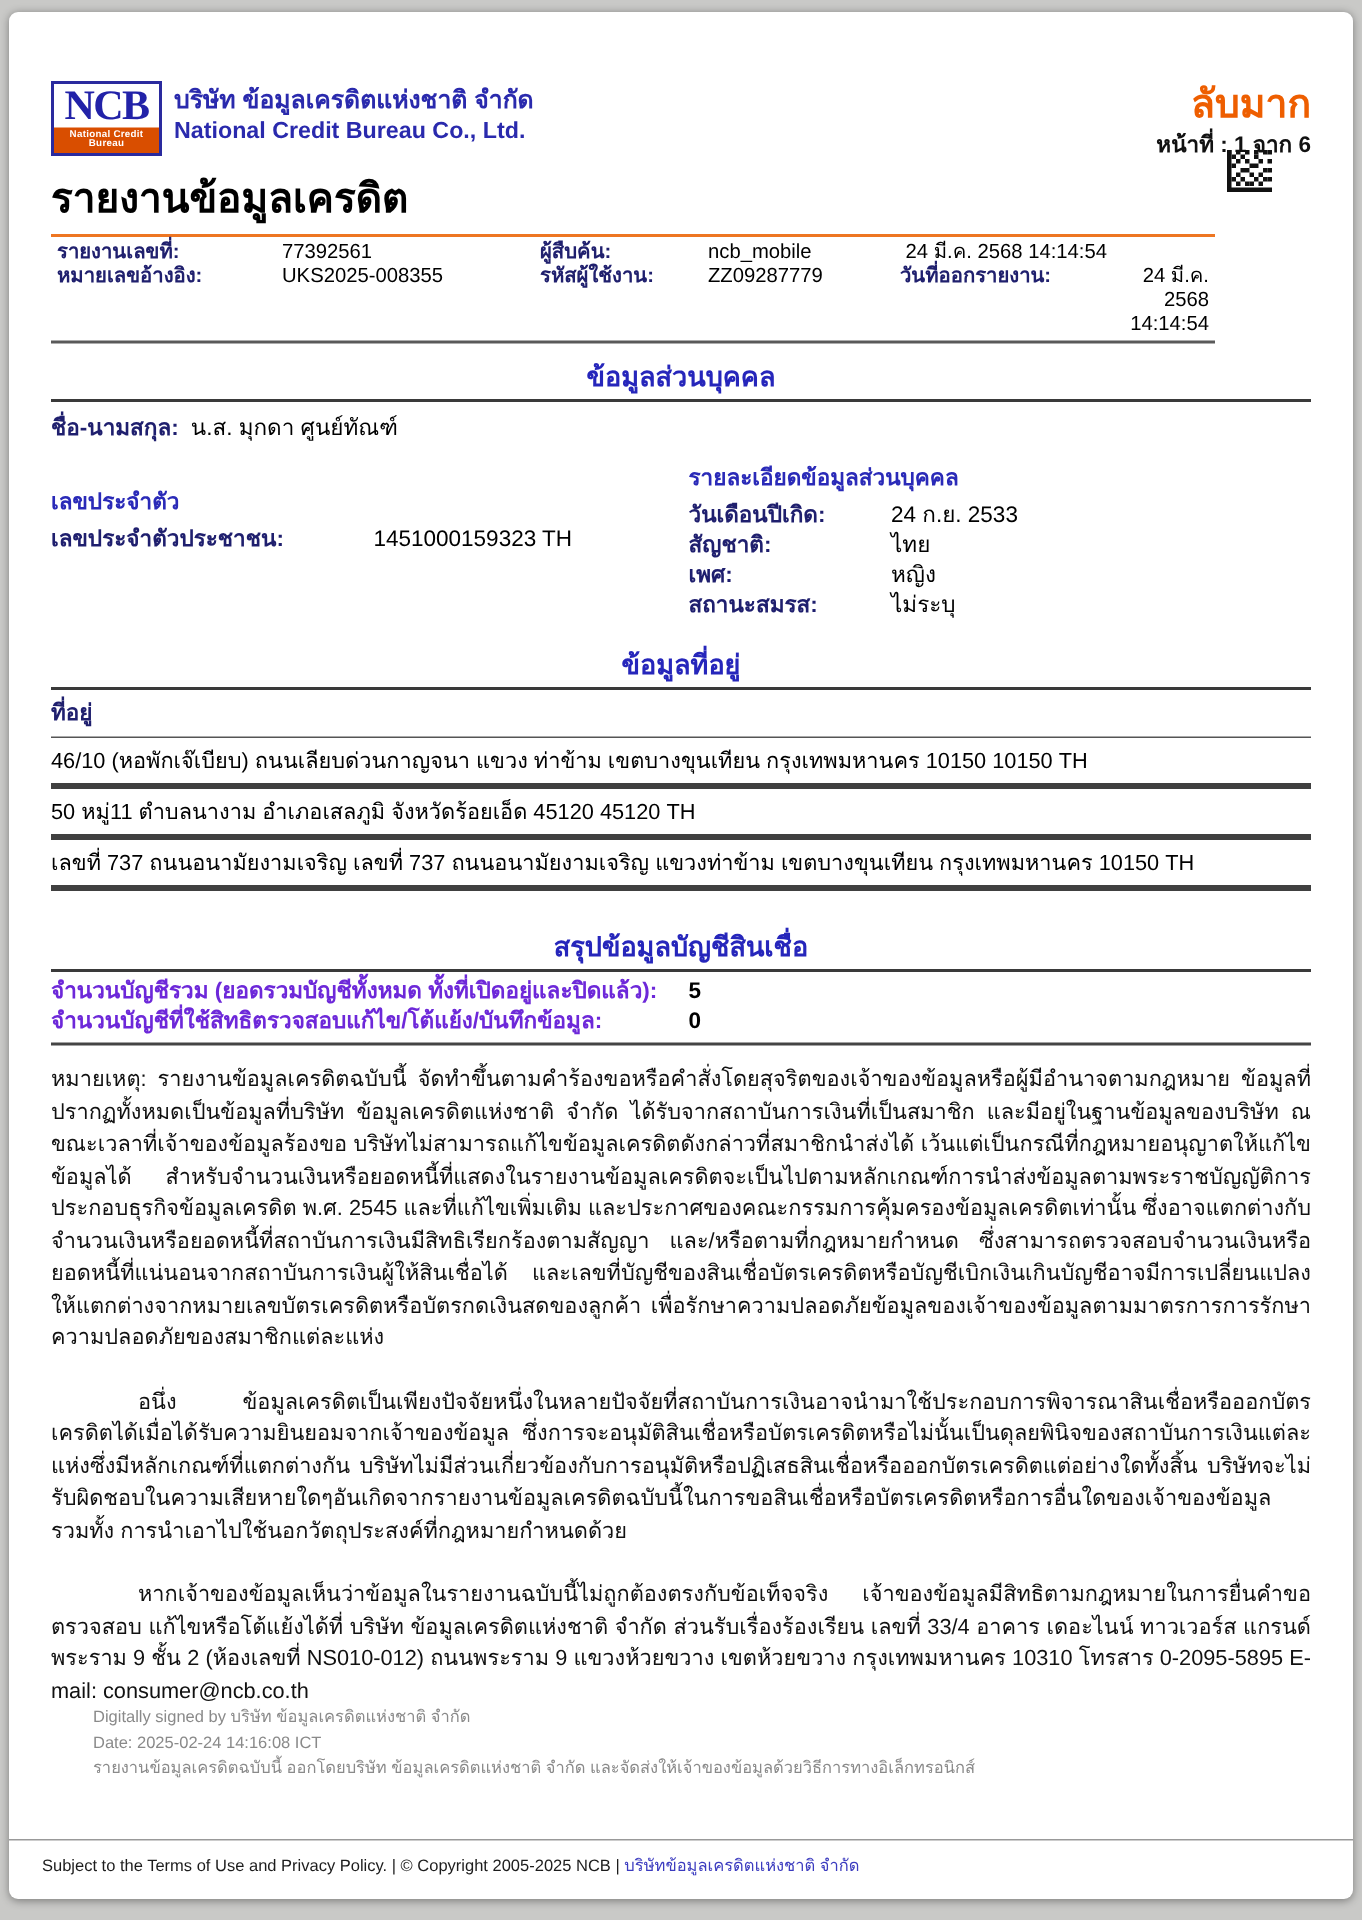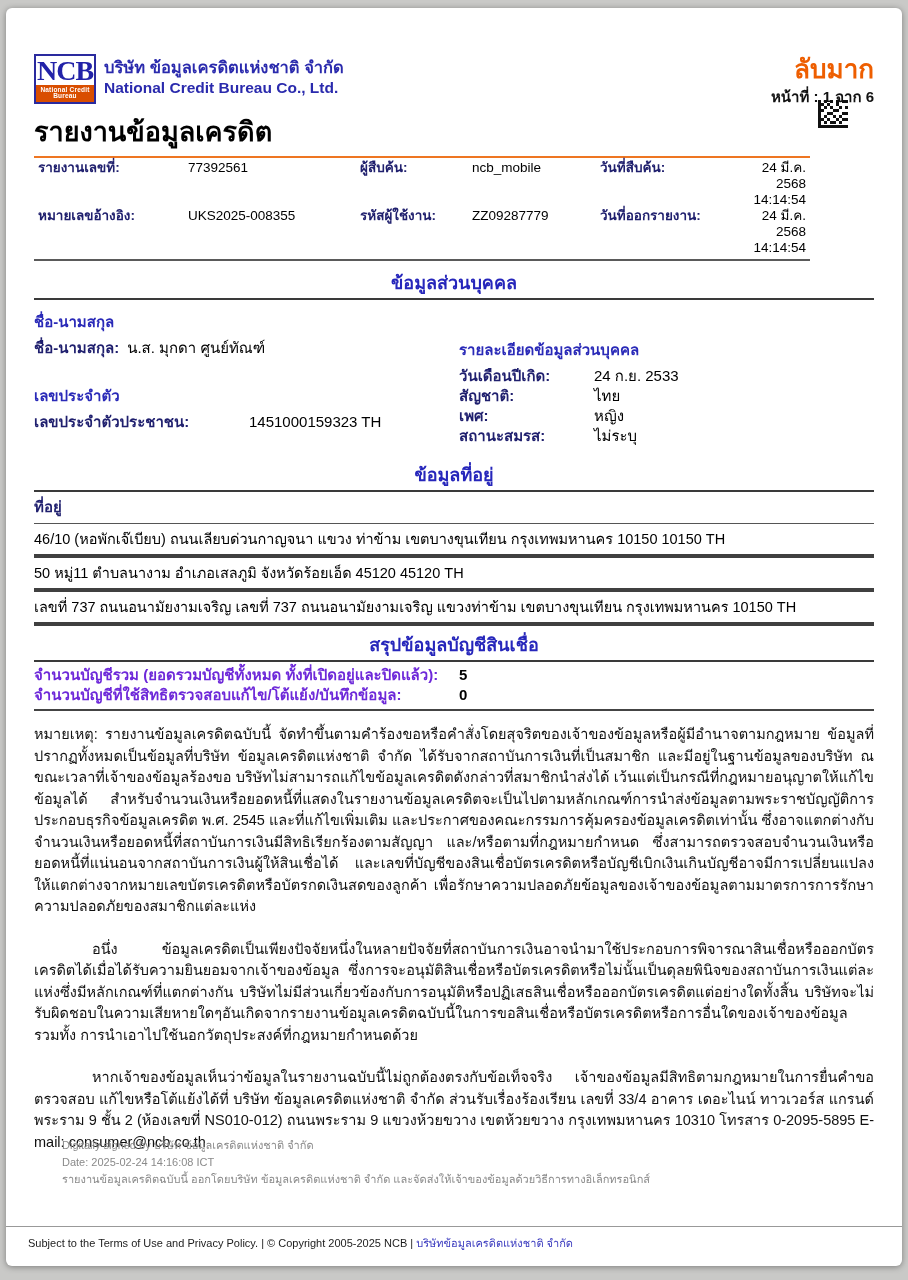--- a/index.html
+++ b/index.html
@@ -15,21 +15,21 @@
     box-shadow:0 1px 6px rgba(0,0,0,.38);
   }
   .content{
     position:relative;height:100%;box-sizing:border-box;
     padding:46px 28px 0 28px;
   }
   
   .hdr{display:flex;justify-content:space-between;align-items:flex-start;}
   .brand{display:flex;align-items:flex-start;gap:8px;}
   .logo{
-    width:62px;border:2px solid #2a2a9e;background:#fff;text-align:center;
+    width:74px;border:2px solid #2a2a9e;background:#fff;text-align:center;
     line-height:1;box-sizing:border-box;
   }
   .logo .ncb{
     display:block;color:#2222a8;font-weight:bold;font-size:28px;
     letter-spacing:-1px;padding:1px 0 0 0;font-family:"Liberation Serif","DejaVu Serif",serif;
   }
   .logo .band{
     display:block;background:#d94e00;color:#fff;font-size:6.5px;
     padding:1.5px 0 2px;font-weight:bold;letter-spacing:.2px;
   }
@@ -124,21 +124,20 @@
     </div>
 
     <div class="doc-title">รายงานข้อมูลเครดิต</div>
 
     <div class="meta-table">
       <div class="meta-row">
         <span class="lab">รายงานเลขที่:</span>
         <span class="val">77392561</span>
         <span class="lab">ผู้สืบค้น:</span>
         <span class="val">ncb_mobile</span>
-        <span class="lab">วันที่สืบค้น:</span>
         <span class="val right">24 มี.ค. 2568 14:14:54</span>
       </div>
       <div class="meta-row">
         <span class="lab">หมายเลขอ้างอิง:</span>
         <span class="val">UKS2025-008355</span>
         <span class="lab">รหัสผู้ใช้งาน:</span>
         <span class="val">ZZ09287779</span>
         <span class="lab">วันที่ออกรายงาน:</span>
         <span class="val right">24 มี.ค. 2568 14:14:54</span>
       </div>
@@ -179,21 +178,20 @@
         <rect x="6" y="21" width="3" height="3"></rect>
           <rect x="12" y="21" width="3" height="3"></rect>
           <rect x="15" y="21" width="3" height="3"></rect>
           <rect x="21" y="21" width="3" height="3"></rect>
       </g>
     </svg>
 
     <div class="section-title">ข้อมูลส่วนบุคคล</div>
     <div class="personal">
       <div>
-        <div class="subhead">ชื่อ-นามสกุล</div>
         <div class="kv">
           <span class="lab">ชื่อ-นามสกุล:</span>
           <span class="val">น.ส. มุกดา ศูนย์ทัณฑ์</span>
         </div>
         <div class="gap22"></div>
         <div class="subhead">เลขประจำตัว</div>
         <div class="kv wide">
           <span class="lab">เลขประจำตัวประชาชน:</span>
           <span class="val">1451000159323 TH</span>
         </div>
@@ -219,21 +217,21 @@
         </div>
       </div>
     </div>
 
     <div class="section-title" style="margin-top:14px;">ข้อมูลที่อยู่</div>
     <div class="addr-head">ที่อยู่</div>
     <div class="addr-line">46/10 (หอพักเจ๊เบียบ) ถนนเลียบด่วนกาญจนา แขวง ท่าข้าม เขตบางขุนเทียน กรุงเทพมหานคร 10150 10150 TH</div>
     <div class="addr-line">50 หมู่11 ตำบลนางาม อำเภอเสลภูมิ จังหวัดร้อยเอ็ด 45120 45120 TH</div>
     <div class="addr-line">เลขที่ 737 ถนนอนามัยงามเจริญ เลขที่ 737 ถนนอนามัยงามเจริญ แขวงท่าข้าม เขตบางขุนเทียน กรุงเทพมหานคร 10150 TH</div>
 
-    <div class="section-title" style="margin-top:4px;">สรุปข้อมูลบัญชีสินเชื่อ</div>
+    <div class="section-title" style="margin-top:22px;">สรุปข้อมูลบัญชีสินเชื่อ</div>
     <div class="sum-table">
       <div class="sum-row">
         <span class="lab">จำนวนบัญชีรวม (ยอดรวมบัญชีทั้งหมด ทั้งที่เปิดอยู่และปิดแล้ว):</span>
         <span class="val">5</span>
       </div>
       <div class="sum-row">
         <span class="lab">จำนวนบัญชีที่ใช้สิทธิตรวจสอบแก้ไข/โต้แย้ง/บันทึกข้อมูล:</span>
         <span class="val">0</span>
       </div>
     </div>

